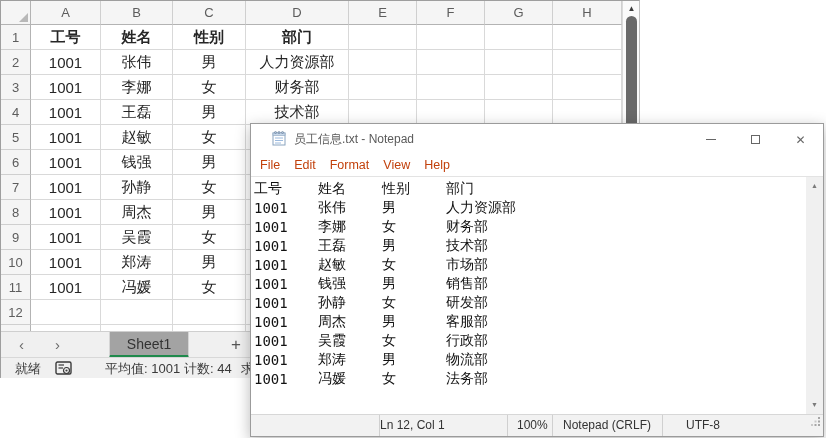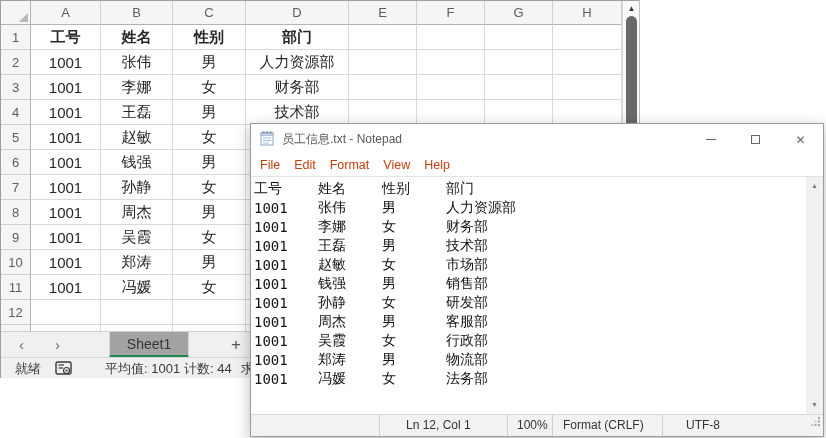--- a/index.html
+++ b/index.html
@@ -37,41 +37,41 @@
   #addsheet { position:absolute; left:222px; top:0; width:26px; height:26px; text-align:center; line-height:25px; font-size:17px; color:#555; }
   
   #xstatus { position:absolute; left:0; top:356px; width:638px; height:21px; background:#f0f0f0; border-top:1px solid #d8d8d8;
              font-size:13px; color:#3a3a3a; }
   #xstatus span { position:absolute; top:0; line-height:21px; white-space:nowrap; }
 
   
   #notepad { position:absolute; left:250px; top:123px; width:574px; height:314px; background:#fff;
              border:1px solid #9b9b9b; box-shadow:0 4px 14px rgba(0,0,0,0.28); z-index:10;
              display:flex; flex-direction:column; }
-  #ntitle { height:31px; flex:none; display:flex; align-items:center; }
+  #ntitle { height:31px; flex:none; display:flex; align-items:center;margin-left:12px; }
   #nicon { margin-left:8px; flex:none; }
   #ntitle .ttext { margin-left:7px; font-size:12px; color:#5a5a5a; }
   #nbtns { margin-left:auto; display:flex; height:31px; }
   .nbtn { width:45px; height:31px; display:flex; align-items:center; justify-content:center; color:#666; font-size:12px; }
   .glyph-min { width:10px; height:1px; background:#666; display:block; }
   .glyph-max { width:9px; height:9px; border:1px solid #666; display:block; }
   #nmenu { height:22px; flex:none; display:flex; align-items:center; padding-left:2px; border-bottom:1px solid #e3e3e3; }
   .mitem { padding:0 7px; font-size:12.5px; color:#c2410c; line-height:21px; }
   #nbody { position:relative; flex:1; background:#fff; overflow:hidden; }
   #ntext { position:absolute; left:0; top:0; right:17px; bottom:0; padding:2px 0 0 3px;
            font-family:"DejaVu Sans Mono", monospace; font-size:14px; color:#111; }
   .nline { display:flex; height:19px; align-items:center; white-space:nowrap; }
   .nc { flex:none; width:64px; overflow:visible; white-space:nowrap; }
   .nc:last-child { width:auto; }
   #nscroll { position:absolute; right:0; top:0; width:17px; bottom:0; background:#f0f0f0; }
   #nscroll .arrow { position:absolute; left:0; width:17px; text-align:center; font-size:7px; color:#7a7a7a; line-height:14px; }
   #nstatus { height:22px; flex:none; background:#f2f2f2; border-top:1px solid #d7d7d7; display:flex; font-size:12px; color:#333; }
   .scell { flex:none; height:100%; line-height:21px; border-left:1px solid #d0d0d0; white-space:nowrap; overflow:hidden; }
   .scell.first { border-left:none; width:128px; }
-  .s-ln { width:128px; padding-left:26px; }
+  .s-ln { width:128px; }
   .s-zoom { width:45px; padding-left:9px; }
   .s-eol { width:110px; padding-left:10px; }
   .s-enc { flex:1; padding-left:23px; position:relative; }
   #grip { position:absolute; right:2px; bottom:2px; }
 </style>
 </head>
 <body>
 
 <div id="screen">
 
@@ -370,21 +370,21 @@
       <div id="nscroll">
         <span class="arrow" style="top:2px;">▲</span>
         <span class="arrow" style="bottom:2px;">▼</span>
       </div>
     </div>
 
     <div id="nstatus">
       <span class="scell first"></span>
       <span class="scell s-ln">Ln 12, Col 1</span>
       <span class="scell s-zoom">100%</span>
-      <span class="scell s-eol">Format (CRLF)</span>
+      <span class="scell s-eol">Notepad (CRLF)</span>
       <span class="scell s-enc"><span>UTF-8</span>
         <span id="grip">
           <svg width="11" height="11" viewBox="0 0 11 11">
             <rect x="8" y="1" width="2" height="2" fill="#a6a6a6"></rect>
             <rect x="8" y="4.5" width="2" height="2" fill="#a6a6a6"></rect>
             <rect x="8" y="8" width="2" height="2" fill="#a6a6a6"></rect>
             <rect x="4.5" y="4.5" width="2" height="2" fill="#c9c9c9"></rect>
             <rect x="4.5" y="8" width="2" height="2" fill="#a6a6a6"></rect>
             <rect x="1" y="8" width="2" height="2" fill="#c9c9c9"></rect>
           </svg>

